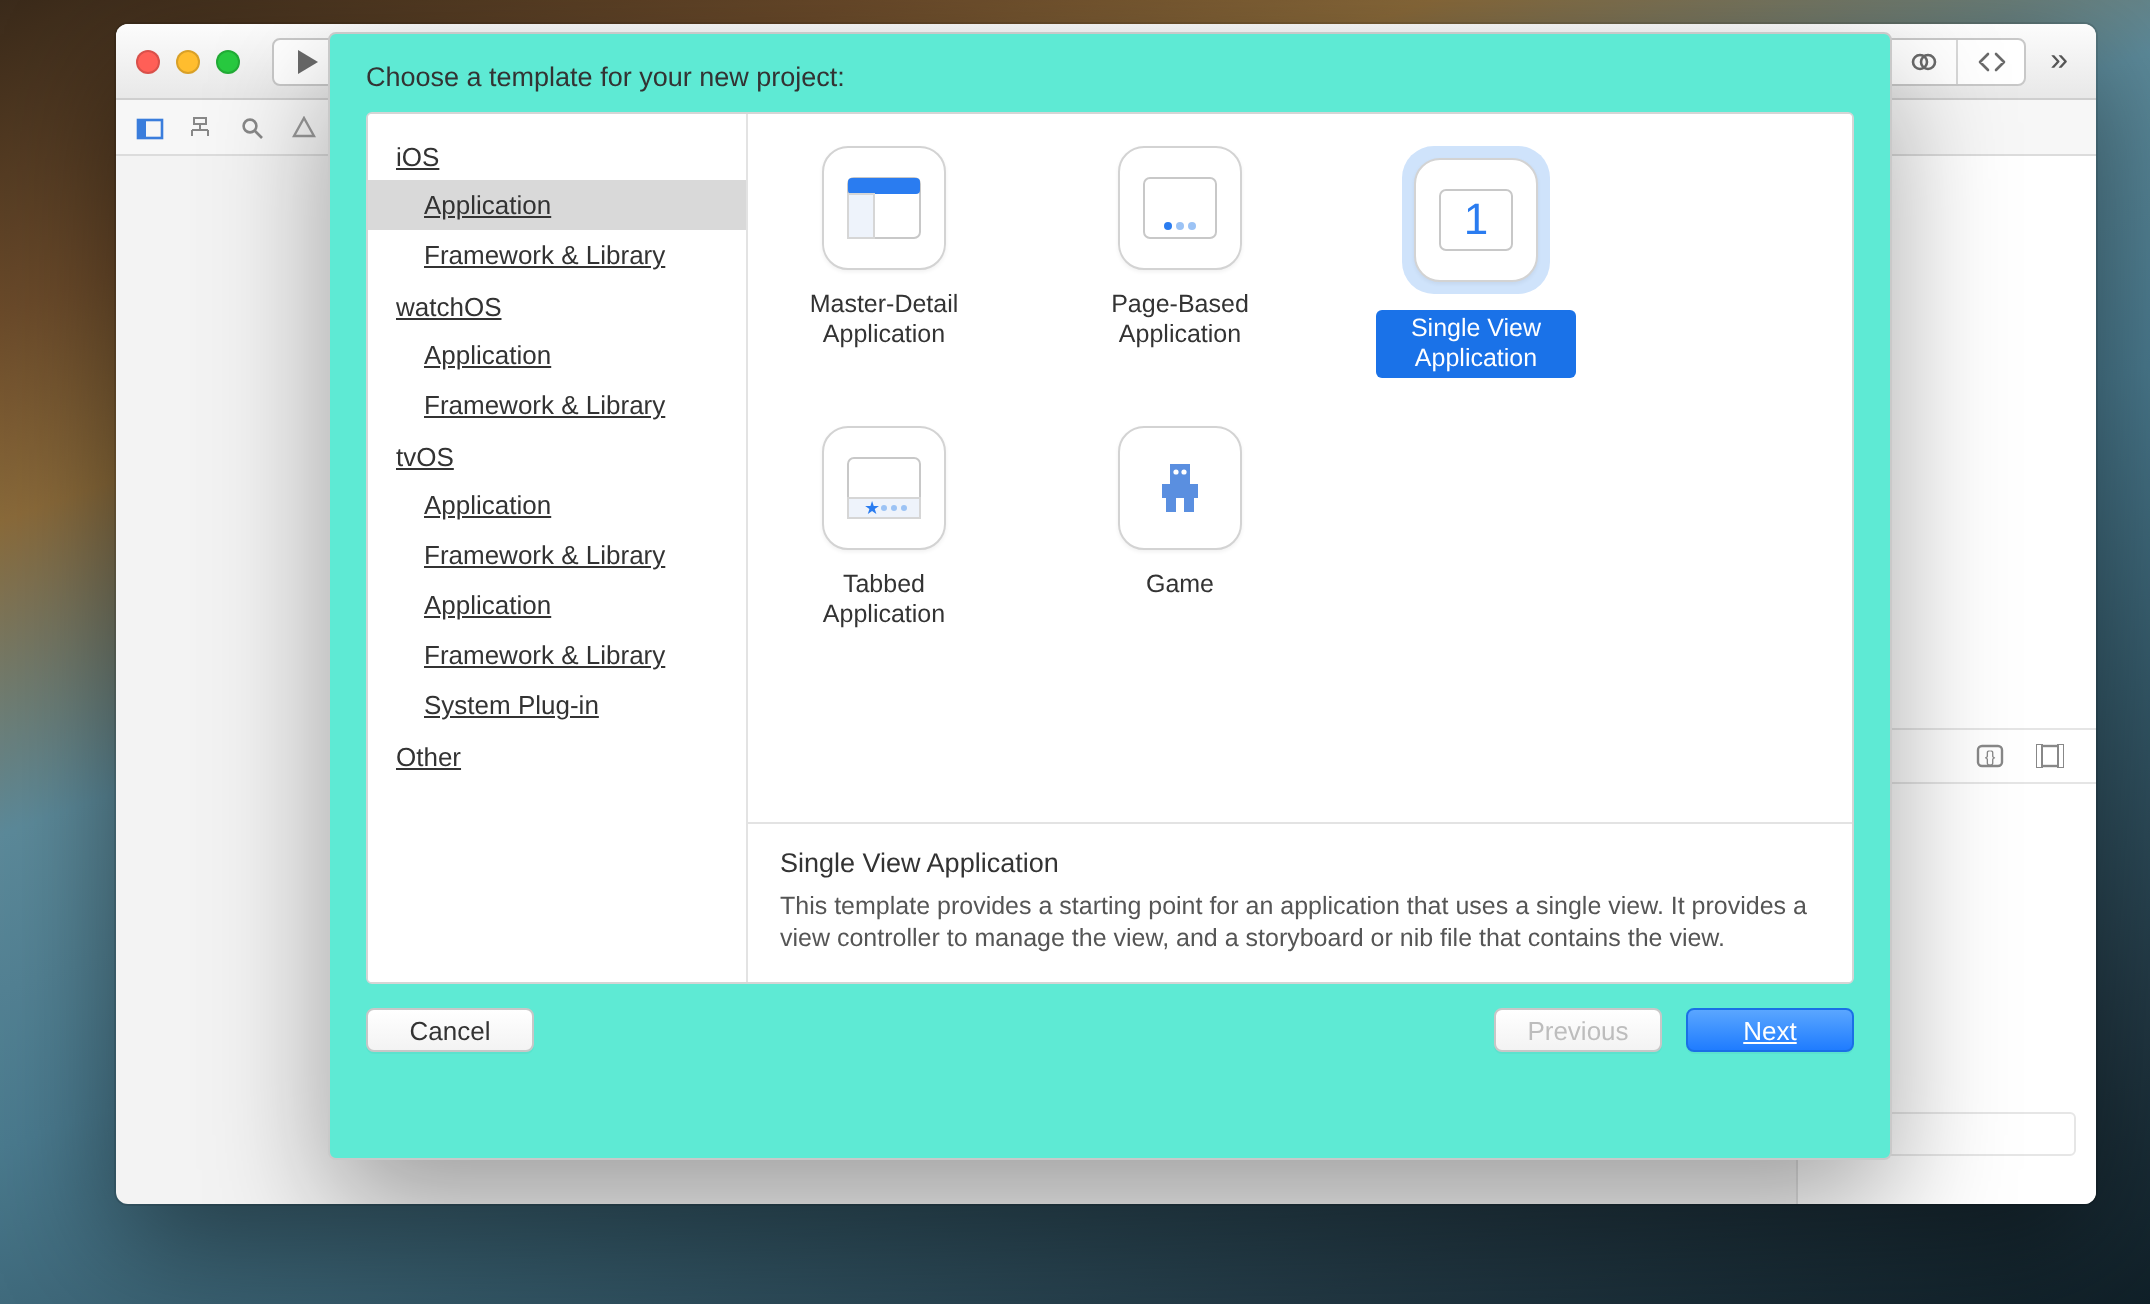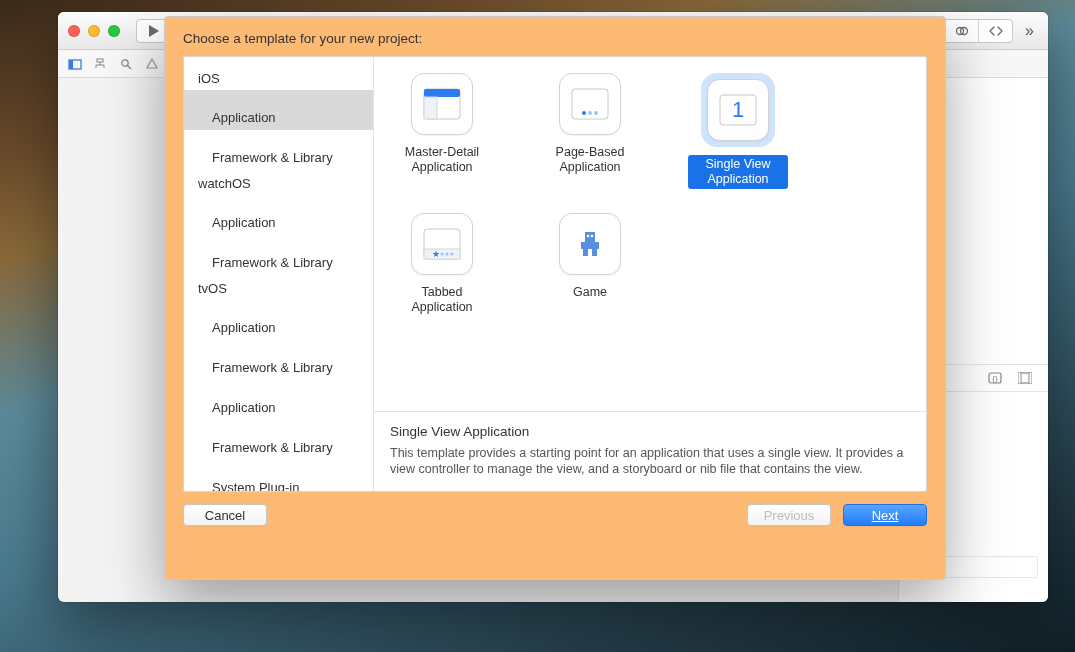--- a/index.html
+++ b/index.html
@@ -76,21 +76,21 @@
   .right-panel .nomatch{
     position:absolute; left:10px; right:10px; bottom:24px;
     border:1px solid #e6e6e6; border-radius:3px; height:22px;
   }
 
   
   .sheet {
     position:absolute;
     left:106px; top:4px;
     width:782px; height:564px;
-    background:#fdba74;
+    background:#5eead4;
     border:1px solid #c9c9c9;
     border-radius:4px;
     box-shadow: 0 25px 60px rgba(0,0,0,.35);
   }
   .sheet-title{
     padding:14px 18px 10px;
     font-size:13.5px;
     color:#333;
   }
   .sheet-body{
@@ -101,27 +101,28 @@
     background:#fff;
     height:436px;
     overflow:hidden;
   }
   .sidebar{
     width:190px;
     border-right:1px solid #e3e3e3;
     background:#fff;
     padding:8px 0;
     overflow:auto;
+    text-decoration:underline;
   }
   .grp-label{
     padding:6px 14px 4px;
     font-size:13px; color:#333;
   }
   .cat{
-    padding:20px 14px 5px 28px;
+    padding:5px 14px 5px 28px;
     font-size:13px; color:#333;
     cursor:default;
   }
   .cat.selected{
     background:#d9d9d9;
   }
   .main{
     flex:1; display:flex; flex-direction:column;
     background:#fff;
   }

